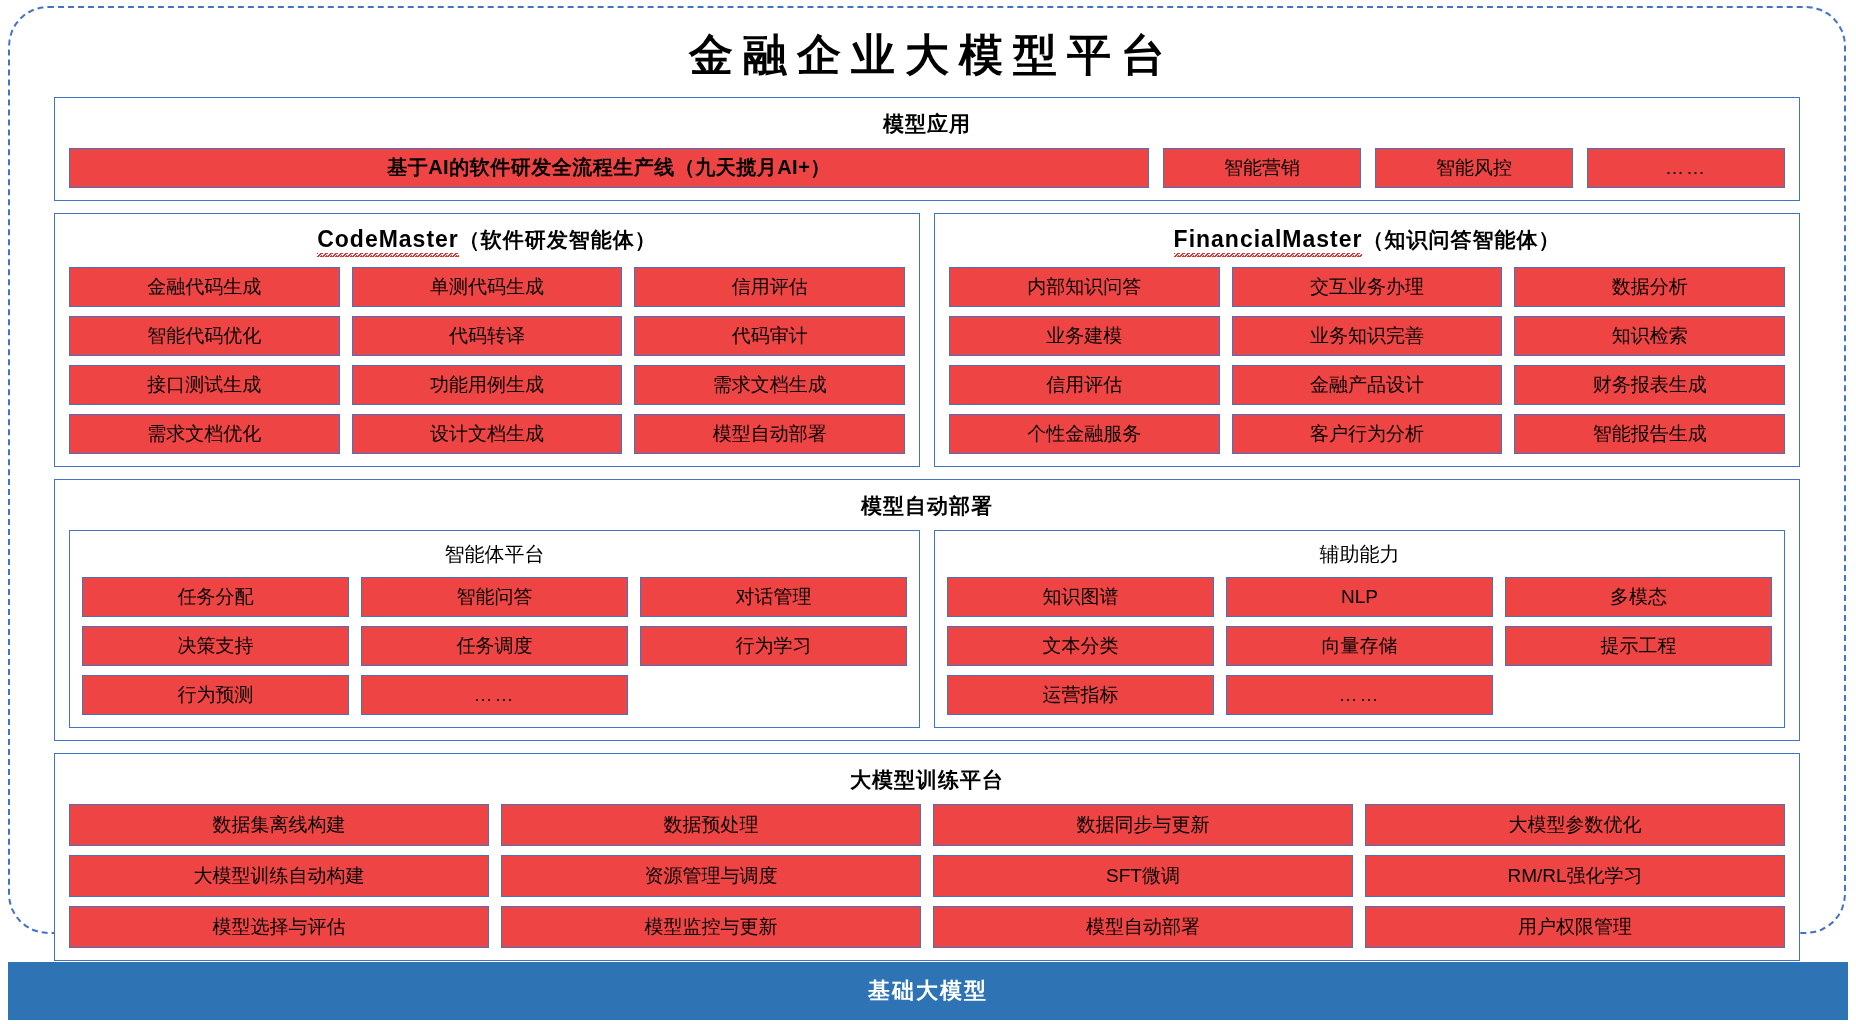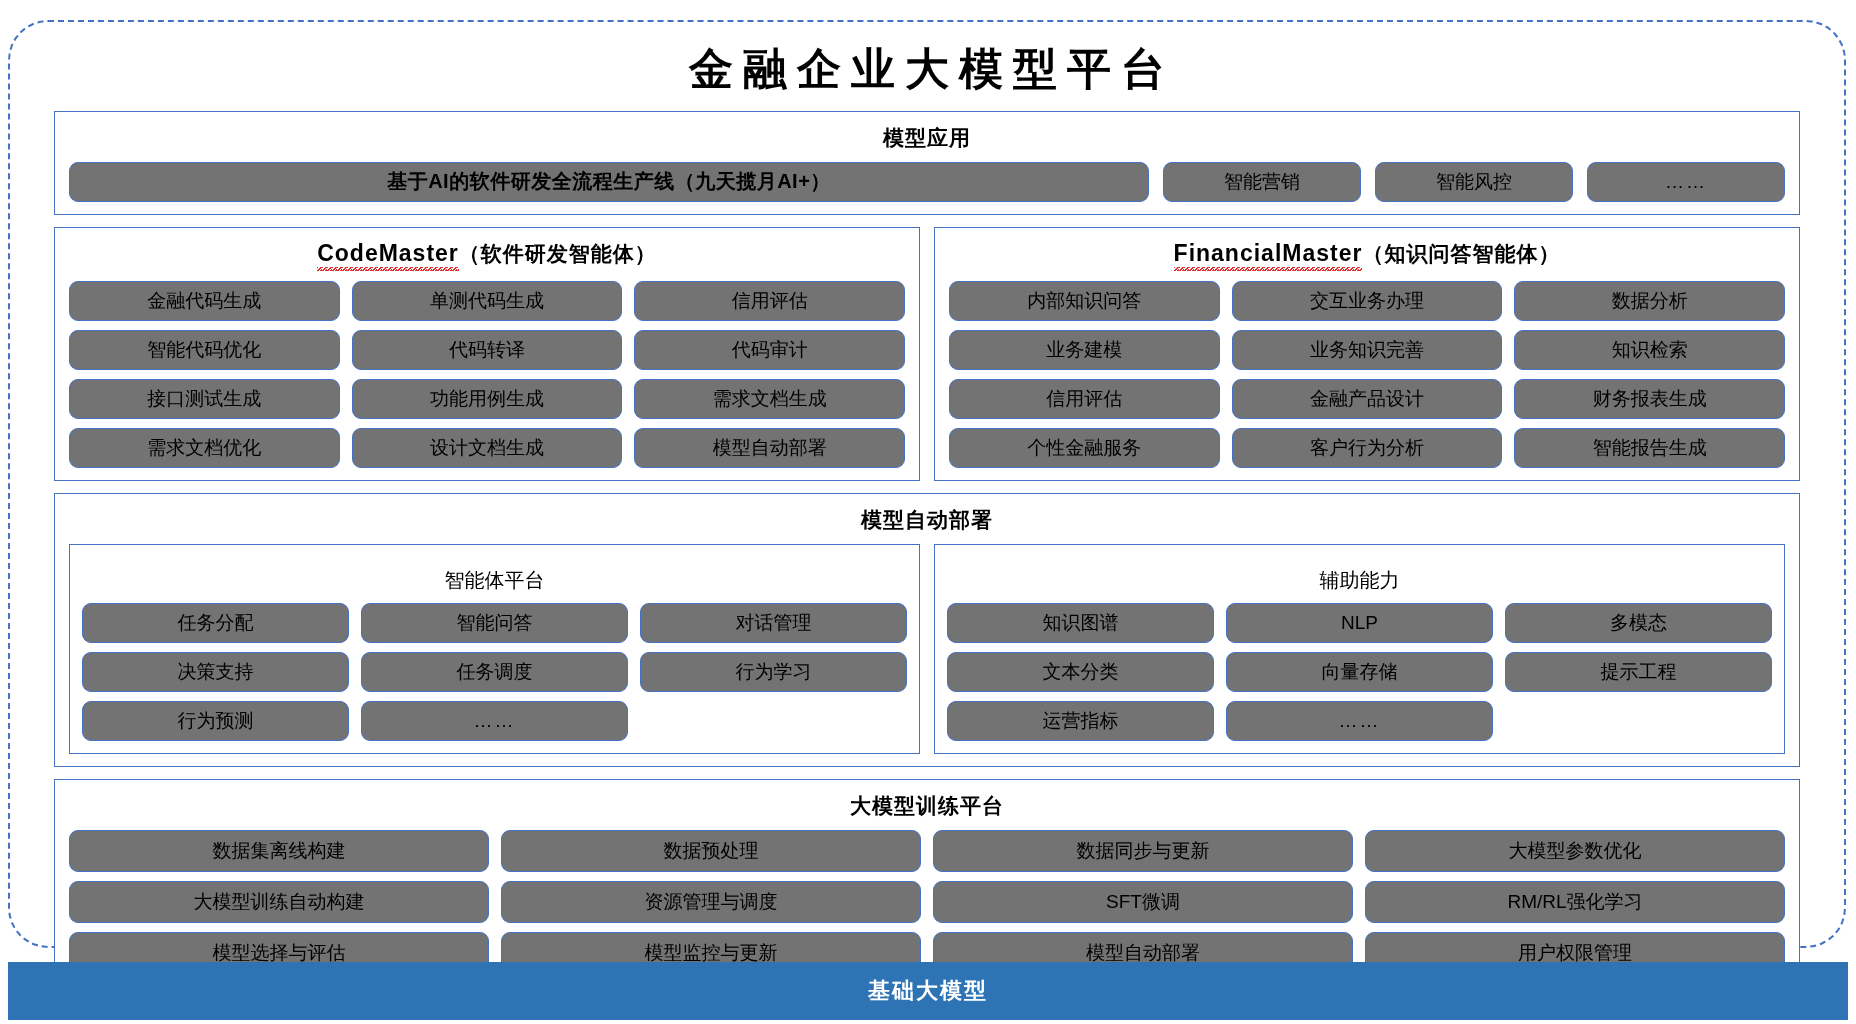--- a/index.html
+++ b/index.html
@@ -11,21 +11,21 @@
     width: 1856px;
     height: 1024px;
     font-family: "Liberation Sans", "DejaVu Sans", sans-serif;
     overflow: hidden;
   }
 
   
   .frame {
     position: absolute;
     left: 8px;
-    top: 20px;
+    top: 6px;
     width: 1838px;
     height: 928px;
     box-sizing: border-box;
     border: 2px dashed #4472c4;
     border-radius: 40px;
     padding: 0;
   }
 
   
   .main-title {
@@ -70,22 +70,22 @@
     background-size: 5px 4px;
     background-repeat: repeat-x;
     background-position: 0 100%;
     padding-bottom: 4px;
   }
 
   
   .pill {
     box-sizing: border-box;
     border: 1.4px solid #4472c4;
-    border-radius: 9px;
-    background: #737373;
+    border-radius: 0;
+    background: #ef4444;
     color: #000000;
     font-size: 19px;
     display: flex;
     align-items: center;
     justify-content: center;
     text-align: right;
     height: 40px;
     padding: 0 6px;
     white-space: nowrap;
   }
@@ -135,21 +135,21 @@
     flex: 1 1 0;
     min-width: 0;
     padding: 8px 12px 12px 12px;
     background: #ffffff;
   }
   .subpanel-title {
     text-align: center;
     font-size: 20px;
     font-weight: 400;
     color: #000000;
-    margin: 14px 0 9px 0;
+    margin: 2px 0 9px 0;
   }
 
   
   .grid6 {
     display: grid;
     grid-template-columns: repeat(4, 1fr);
     gap: 9px 12px;
   }
   #train-section .pill { height: 42px; }
 

